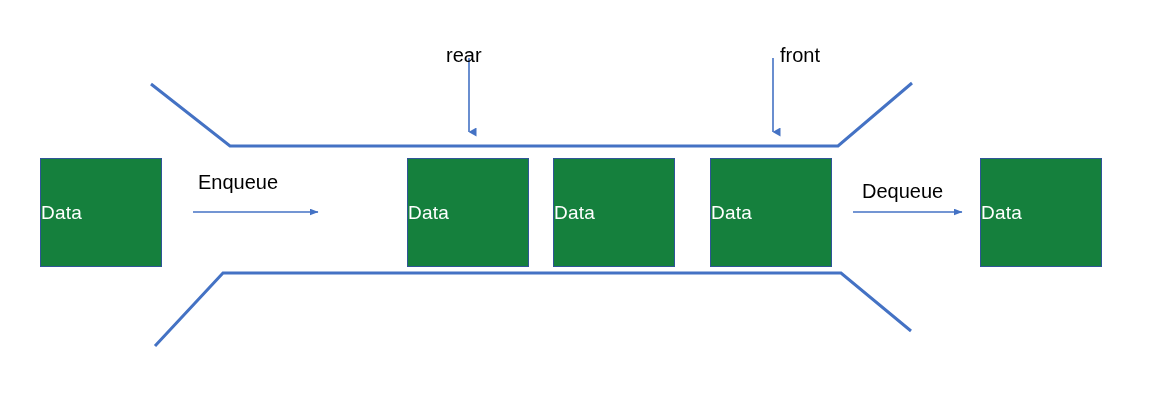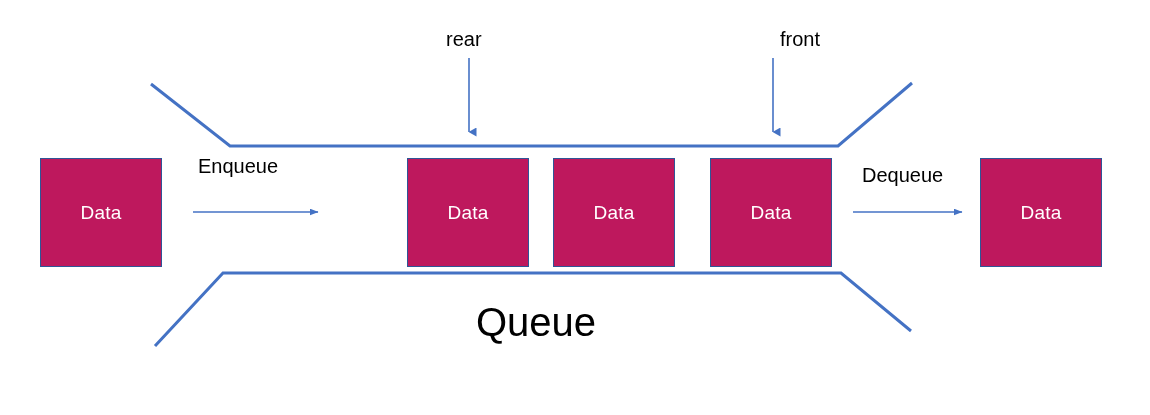--- a/index.html
+++ b/index.html
@@ -20,39 +20,39 @@
   }
   #diagram-svg {
     position: absolute;
     left: 0;
     top: 0;
     width: 1150px;
     height: 415px;
   }
   .data-box {
     position: absolute;
-    background: #be185d;
+    background: #15803d;
     border: 1px solid #2F5597;
     box-sizing: border-box;
     display: flex;
     align-items: center;
-    justify-content: center;
   }
   .data-box-label {
     color: #ffffff;
     font-family: "Liberation Sans", sans-serif;
     font-size: 19px;
     line-height: 1;
     letter-spacing: 0.2px;
   }
   .text-label {
     position: absolute;
     color: #000000;
     font-family: "Liberation Sans", sans-serif;
     white-space: nowrap;
+    margin-top: 16px;
   }
   .op-label {
     font-size: 20px;
   }
   .ptr-label {
     font-size: 20px;
   }
   .title-label {
     font-size: 40px;
     font-weight: 400;
@@ -107,15 +107,14 @@
   </div>
 
   <div class="text-label op-label" style="left:198px; top:155px;">Enqueue</div>
 
   <div class="text-label op-label" style="left:862px; top:164px;">Dequeue</div>
 
   <div class="text-label ptr-label" style="left:446px; top:28px;">rear</div>
 
   <div class="text-label ptr-label" style="left:780px; top:28px;">front</div>
 
-  <div class="text-label title-label" style="left:476px; top:300px;">Queue</div>
 
 </div>
 
 </body></html>

